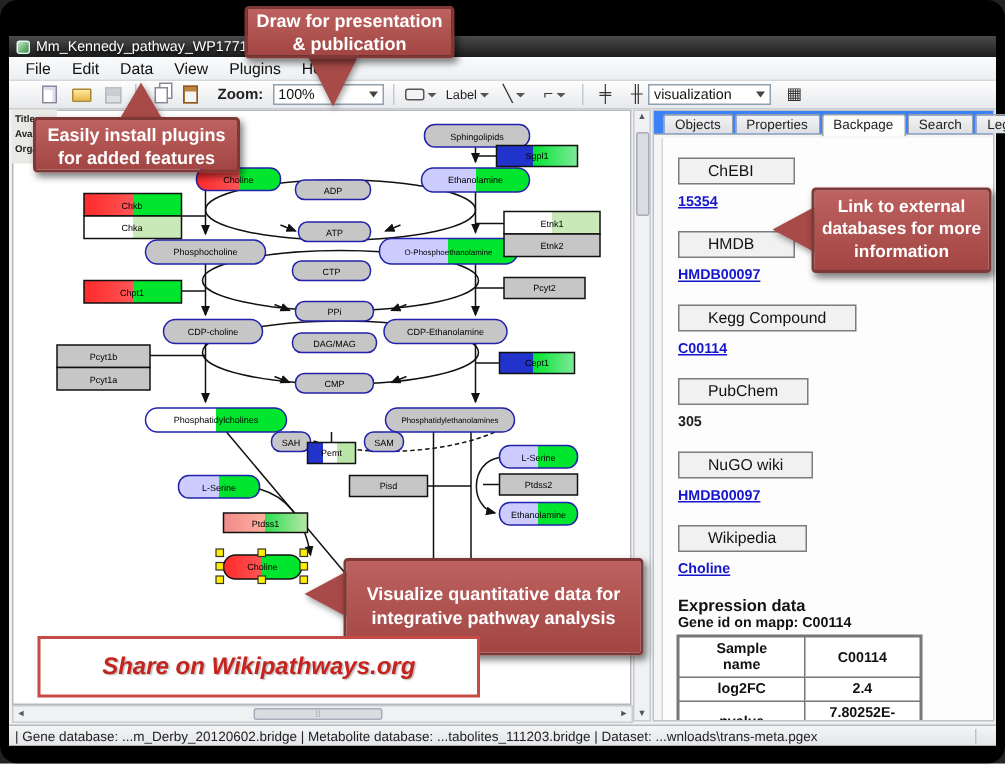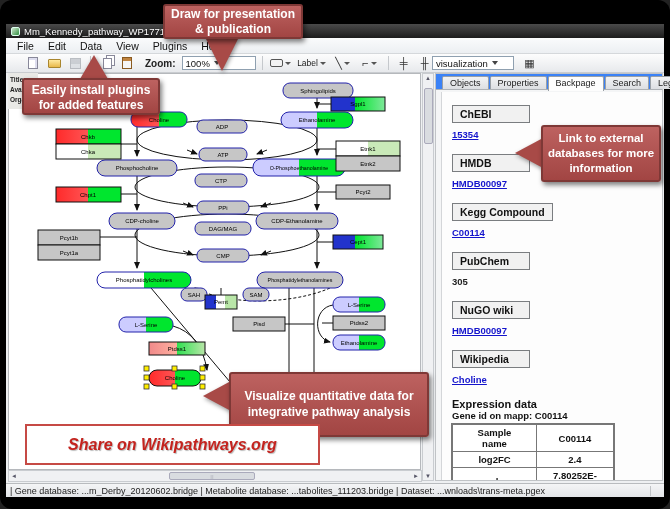--- a/index.html
+++ b/index.html
@@ -19,21 +19,21 @@
   .toolbar { position:absolute; left:0; right:0; top:16px; height:19px; background:linear-gradient(#fdfdfd,#e7e9ec); border-bottom:1px solid #c9ccd0; display:flex; align-items:center; gap:3px; padding-left:18px; }
   .tbtn { width:18px; height:16px; display:flex; align-items:center; justify-content:center; border:1px solid transparent; border-radius:2px; }
   .tsep { width:1px; height:14px; background:#c5c8cc; margin:0 3px; }
   .glyph { font-size:11px; color:#333; line-height:1; }
   .ic-new { width:10px; height:12px; background:#fff; border:1px solid #889; box-shadow:inset -2px 2px 0 #dde; }
   .ic-open { width:13px; height:9px; background:linear-gradient(#ffe9a0,#e8b84a); border:1px solid #a9862e; border-radius:1px; }
   .ic-save { width:11px; height:11px; background:#aab0b8; border:1px solid #8a9098; box-shadow:inset 0 -4px 0 #cfd4da; opacity:.55; }
   .ic-copy { width:9px; height:11px; background:#fff; border:1px solid #889; box-shadow:3px -3px 0 -1px #fff, 3px -3px 0 0 #889; margin-left:3px; }
   .ic-paste { width:10px; height:12px; background:#c08440; border:1px solid #8a5a20; box-shadow:inset 0 -7px 0 #f5f5f5; }
   .zoomlbl { font-size:10px; font-weight:bold; color:#222; margin:0 3px 0 6px; }
-  .combo { height:14px; background:#fff; border:1px solid #8fa0b0; display:flex; align-items:center; padding:0 3px; font-size:9.5px; color:#111; }
+  .combo { height:14px; background:#fff; border:1px solid #8fa0b0; display:flex; align-items:center; justify-content:space-between; padding:0 3px; font-size:9.5px; color:#111; }
   .combo .caret { width:0; height:0; border-left:3px solid transparent; border-right:3px solid transparent; border-top:4px solid #444; margin-left:4px; }
   .zoomcombo { width:74px; }
   .viscombo { width:82px; position:absolute; left:426px; top:2px; }
   .ddcaret { width:0; height:0; border-left:3px solid transparent; border-right:3px solid transparent; border-top:3px solid #555; margin-left:2px; }
   .ic-datanode { width:13px; height:8px; border:1px solid #555; border-radius:2px; background:#f3f3f3; font-size:6px; text-align:center; line-height:7px; color:#333; }
   .lbl-tool { font-size:8.5px; color:#222; }
 
   
   .canvas { position:absolute; left:2px; top:35px; width:413px; height:397px; background:#fff; border:1px solid #b5b8bc; overflow:hidden; }
   .leftinfo { position:absolute; left:2px; top:35px; width:30px; height:36px; background:#e9e9e6; font-size:6.5px; font-weight:bold; color:#222; padding:2px 0 0 2px; line-height:1.5; overflow:hidden; }
@@ -44,21 +44,21 @@
   .hthumb { position:absolute; left:160px; top:1px; width:86px; height:8px; background:#d9dce0; border:1px solid #aab; border-radius:2px; }
   .grip { font-size:6px; color:#889; text-align:center; line-height:8px; }
 
   
   .rightpanel { position:absolute; left:429px; right:1px; top:35px; bottom:16px; background:#f4f5f6; border:1px solid #c0c3c6; }
   .tabs { display:flex; height:16px; background:#3b82f6; border-bottom:1px solid #aeb2b6; padding-top:2px; padding-left:6px; gap:1px; }
   .tab { font-size:9px; color:#222; padding:1px 7px; border:1px solid #9aa0a6; border-bottom:none; border-radius:2px 2px 0 0; background:linear-gradient(#f2f3f4,#dddfe2); }
   .tab.active { background:#fdfdfd; font-weight:normal; position:relative; top:0px; height:15px; }
   .bp { position:absolute; left:5px; right:0; top:18px; bottom:0; background:#fdfdfd; padding:12px 10px 4px 10px; overflow:hidden; border-left:1px solid #d4d6d9; }
   .bp-section { margin-bottom:13px; }
-  .bp-header { display:inline-block; border:1px solid #7a7d80; background:#f1f1f1; font-size:10.5px; font-weight:bold; color:#111; padding:2px 7px; min-width:78px; margin-bottom:6px; }
+  .bp-header { display:inline-block; border:1px solid #7a7d80; background:#f1f1f1; font-size:10.5px; font-weight:normal; color:#111; padding:2px 19px; min-width:78px; margin-bottom:6px; }
   .bp-link { font-size:9.5px; font-weight:bold; color:#1414cc; text-decoration:underline; display:block; }
   .bp-plain { font-size:9.5px; font-weight:bold; color:#222; display:block; }
   .bp-exp { font-size:11px; font-weight:bold; color:#111; margin:2px 0 0 0; }
   .bp-geneid { font-size:9.5px; font-weight:bold; color:#111; margin-bottom:3px; }
   table.expr { border-collapse:collapse; outline:1px solid #777; }
   table.expr td { border:1px solid #777; font-size:9.5px; font-weight:bold; color:#111; text-align:center; padding:2px 16px; background:#fff; }
   table.expr td:first-child { width:84px; }
   table.expr td:last-child { width:66px; }
 
   

